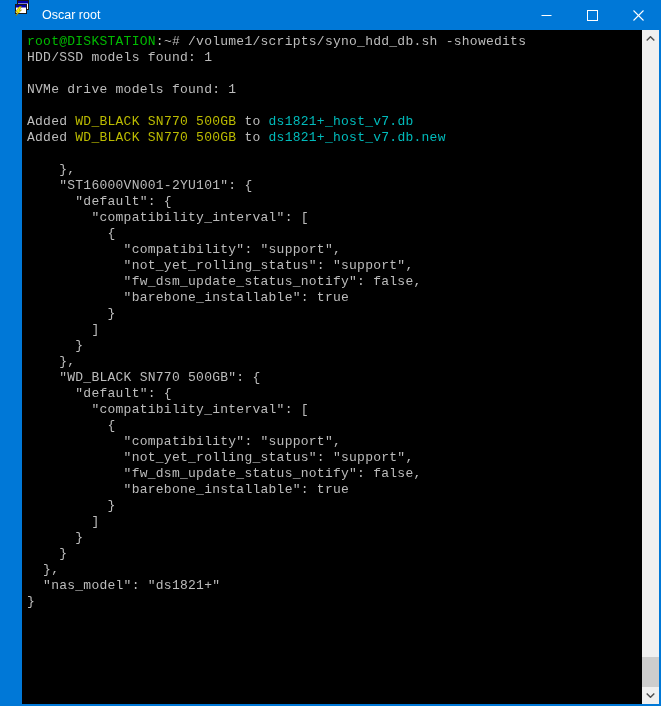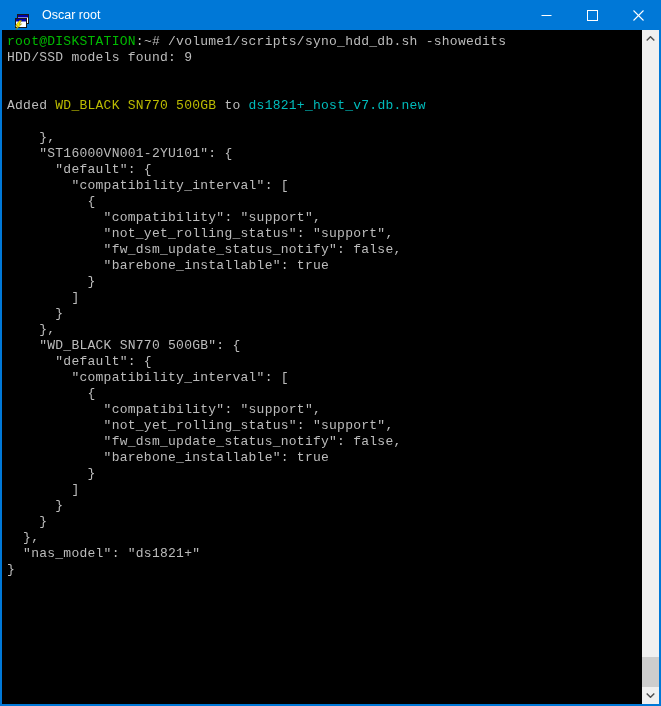--- a/index.html
+++ b/index.html
@@ -14,21 +14,21 @@
     background: var(--border, #0078d7);
   }
 
   
   .titlebar {
     position: absolute;
     top: 0; left: 0; right: 0;
     height: 30px;
     background: var(--titlebar-bg, #0078d7);
     display: flex;
-    align-items: flex-end;
+    align-items: flex-start;
     color: var(--titlebar-fg, #ffffff);
     user-select: none;
   }
   .app-icon {
     width: 16px; height: 16px;
     margin-left: 13px;
     display: inline-flex;
     align-items: center; justify-content: center;
     flex: 0 0 auto;
   }
@@ -64,20 +64,21 @@
   .terminal {
     flex: 1 1 auto;
     background: var(--terminal-bg, #000000);
     padding: 4px 0 0 5px;
     overflow: hidden;
     font-family: "Liberation Mono", "DejaVu Sans Mono", monospace;
     font-size: 13px;
     letter-spacing: 0.25px;
     line-height: 16px;
     color: var(--fg, #bbbbbb);
+    margin-left: 20px;
   }
   .t-line { white-space: pre; height: 16px; }
   .c-fg     { color: var(--fg, #bbbbbb); }
   .c-green  { color: var(--green, #00bb00); }
   .c-yellow { color: var(--yellow, #bbbb00); }
   .c-cyan   { color: var(--cyan, #00bbbb); }
 
   
   .scrollbar {
     position: relative;
@@ -135,23 +136,25 @@
           <line x1="0.5" y1="0.5" x2="10.5" y2="10.5" stroke="#ffffff" stroke-width="1.1"></line>
           <line x1="10.5" y1="0.5" x2="0.5" y2="10.5" stroke="#ffffff" stroke-width="1.1"></line>
         </svg>
       </div>
     </div>
   </div>
 
   <div class="client">
     <div class="terminal">
         <div class="t-line"><span class="c-green">root@DISKSTATION</span><span class="c-fg">:~# /volume1/scripts/syno_hdd_db.sh -showedits</span></div>
-        <div class="t-line"><span class="c-fg">HDD/SSD models found: 9</span></div>
+        <div class="t-line"><span class="c-fg">HDD/SSD models found: 1</span></div>
         <div class="t-line"><span class="c-fg"> </span></div>
+        <div class="t-line"><span class="c-fg">NVMe drive models found: 1</span></div>
         <div class="t-line"><span class="c-fg"> </span></div>
+        <div class="t-line"><span class="c-fg">Added </span><span class="c-yellow">WD_BLACK SN770 500GB</span><span class="c-fg"> to </span><span class="c-cyan">ds1821+_host_v7.db</span></div>
         <div class="t-line"><span class="c-fg">Added </span><span class="c-yellow">WD_BLACK SN770 500GB</span><span class="c-fg"> to </span><span class="c-cyan">ds1821+_host_v7.db.new</span></div>
         <div class="t-line"><span class="c-fg"> </span></div>
         <div class="t-line"><span class="c-fg">    },</span></div>
         <div class="t-line"><span class="c-fg">    "ST16000VN001-2YU101": {</span></div>
         <div class="t-line"><span class="c-fg">      "default": {</span></div>
         <div class="t-line"><span class="c-fg">        "compatibility_interval": [</span></div>
         <div class="t-line"><span class="c-fg">          {</span></div>
         <div class="t-line"><span class="c-fg">            "compatibility": "support",</span></div>
         <div class="t-line"><span class="c-fg">            "not_yet_rolling_status": "support",</span></div>
         <div class="t-line"><span class="c-fg">            "fw_dsm_update_status_notify": false,</span></div>

